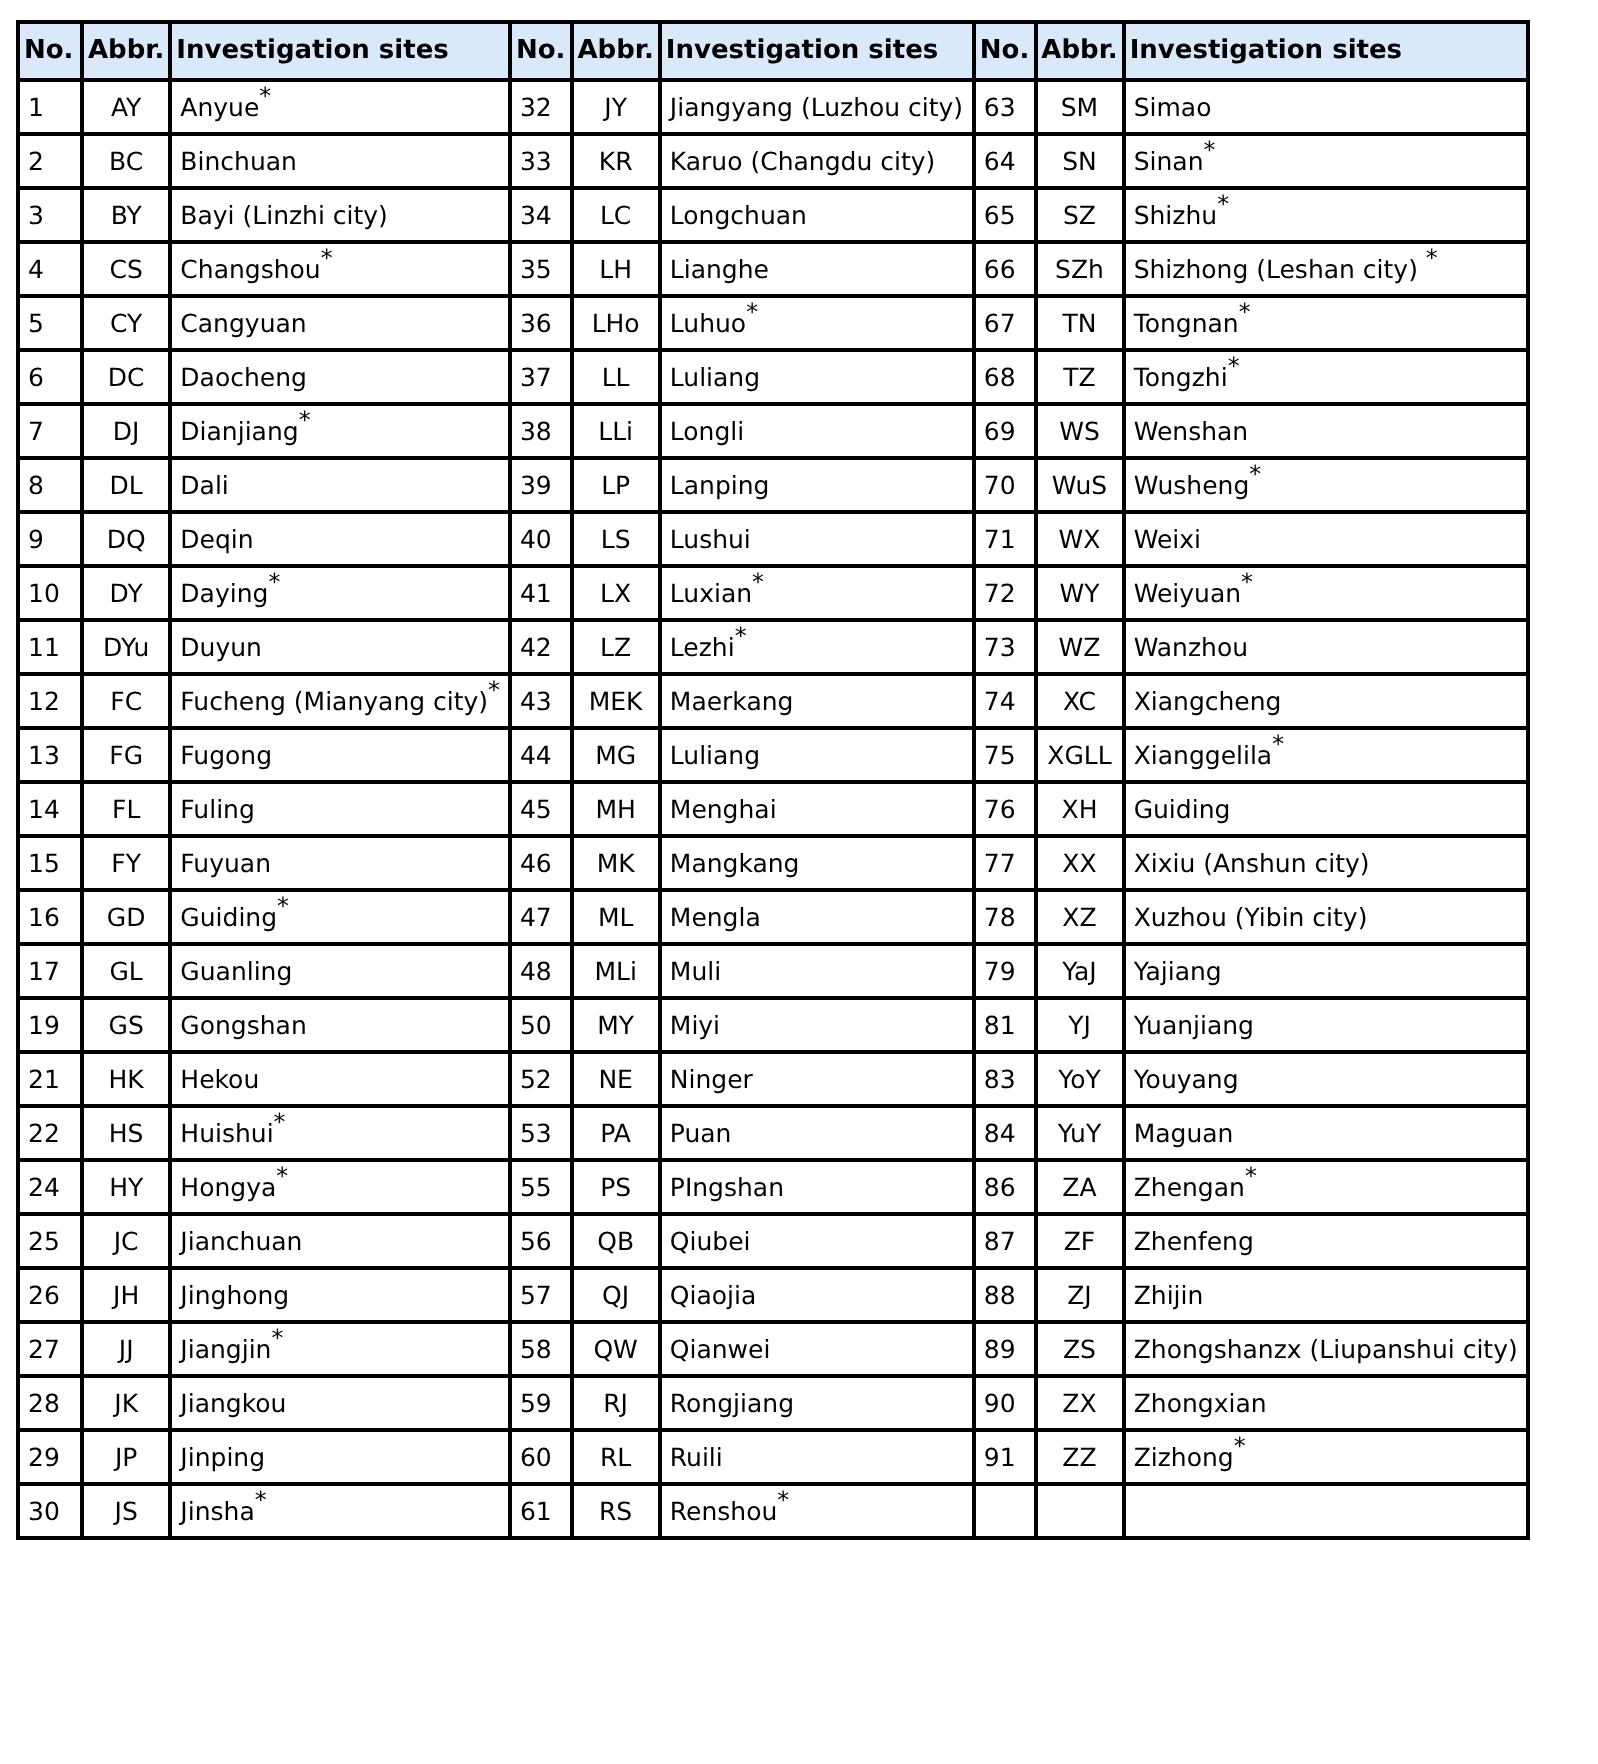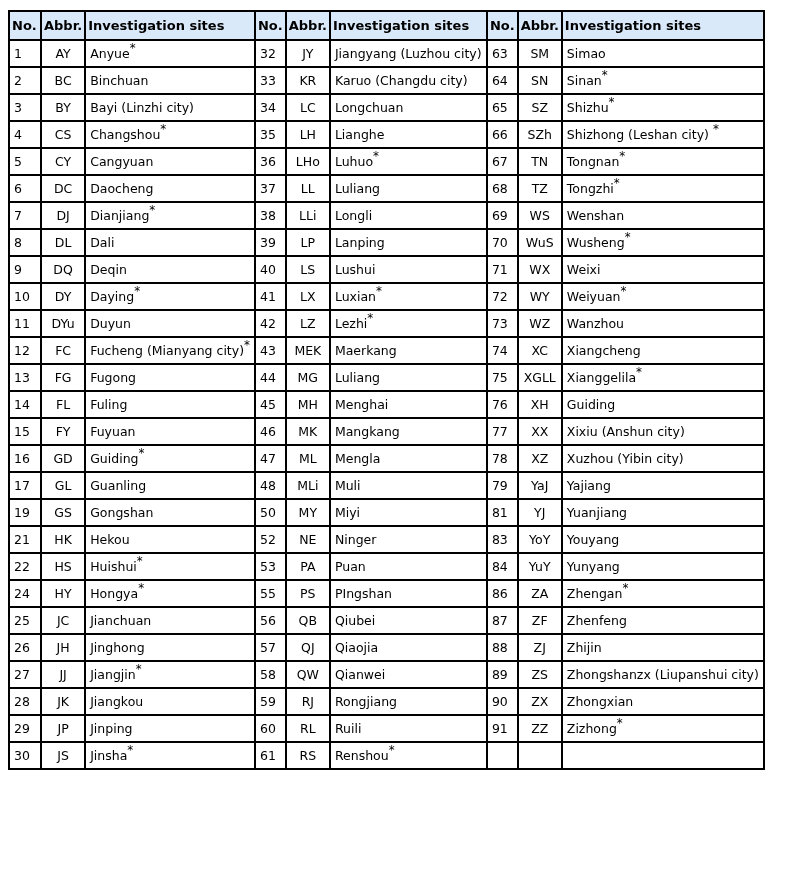--- a/index.html
+++ b/index.html
@@ -291,21 +291,21 @@
       </tr>
       <tr>
         <td class="col-no">22</td>
         <td class="col-abbr">HS</td>
         <td class="col-site">Huishui<sup class="star">*</sup></td>
         <td class="col-no">53</td>
         <td class="col-abbr">PA</td>
         <td class="col-site">Puan</td>
         <td class="col-no">84</td>
         <td class="col-abbr">YuY</td>
-        <td class="col-site">Yunyang</td>
+        <td class="col-site">Maguan</td>
       </tr>
       <tr>
         <td class="col-no">24</td>
         <td class="col-abbr">HY</td>
         <td class="col-site">Hongya<sup class="star">*</sup></td>
         <td class="col-no">55</td>
         <td class="col-abbr">PS</td>
         <td class="col-site">PIngshan</td>
         <td class="col-no">86</td>
         <td class="col-abbr">ZA</td>

